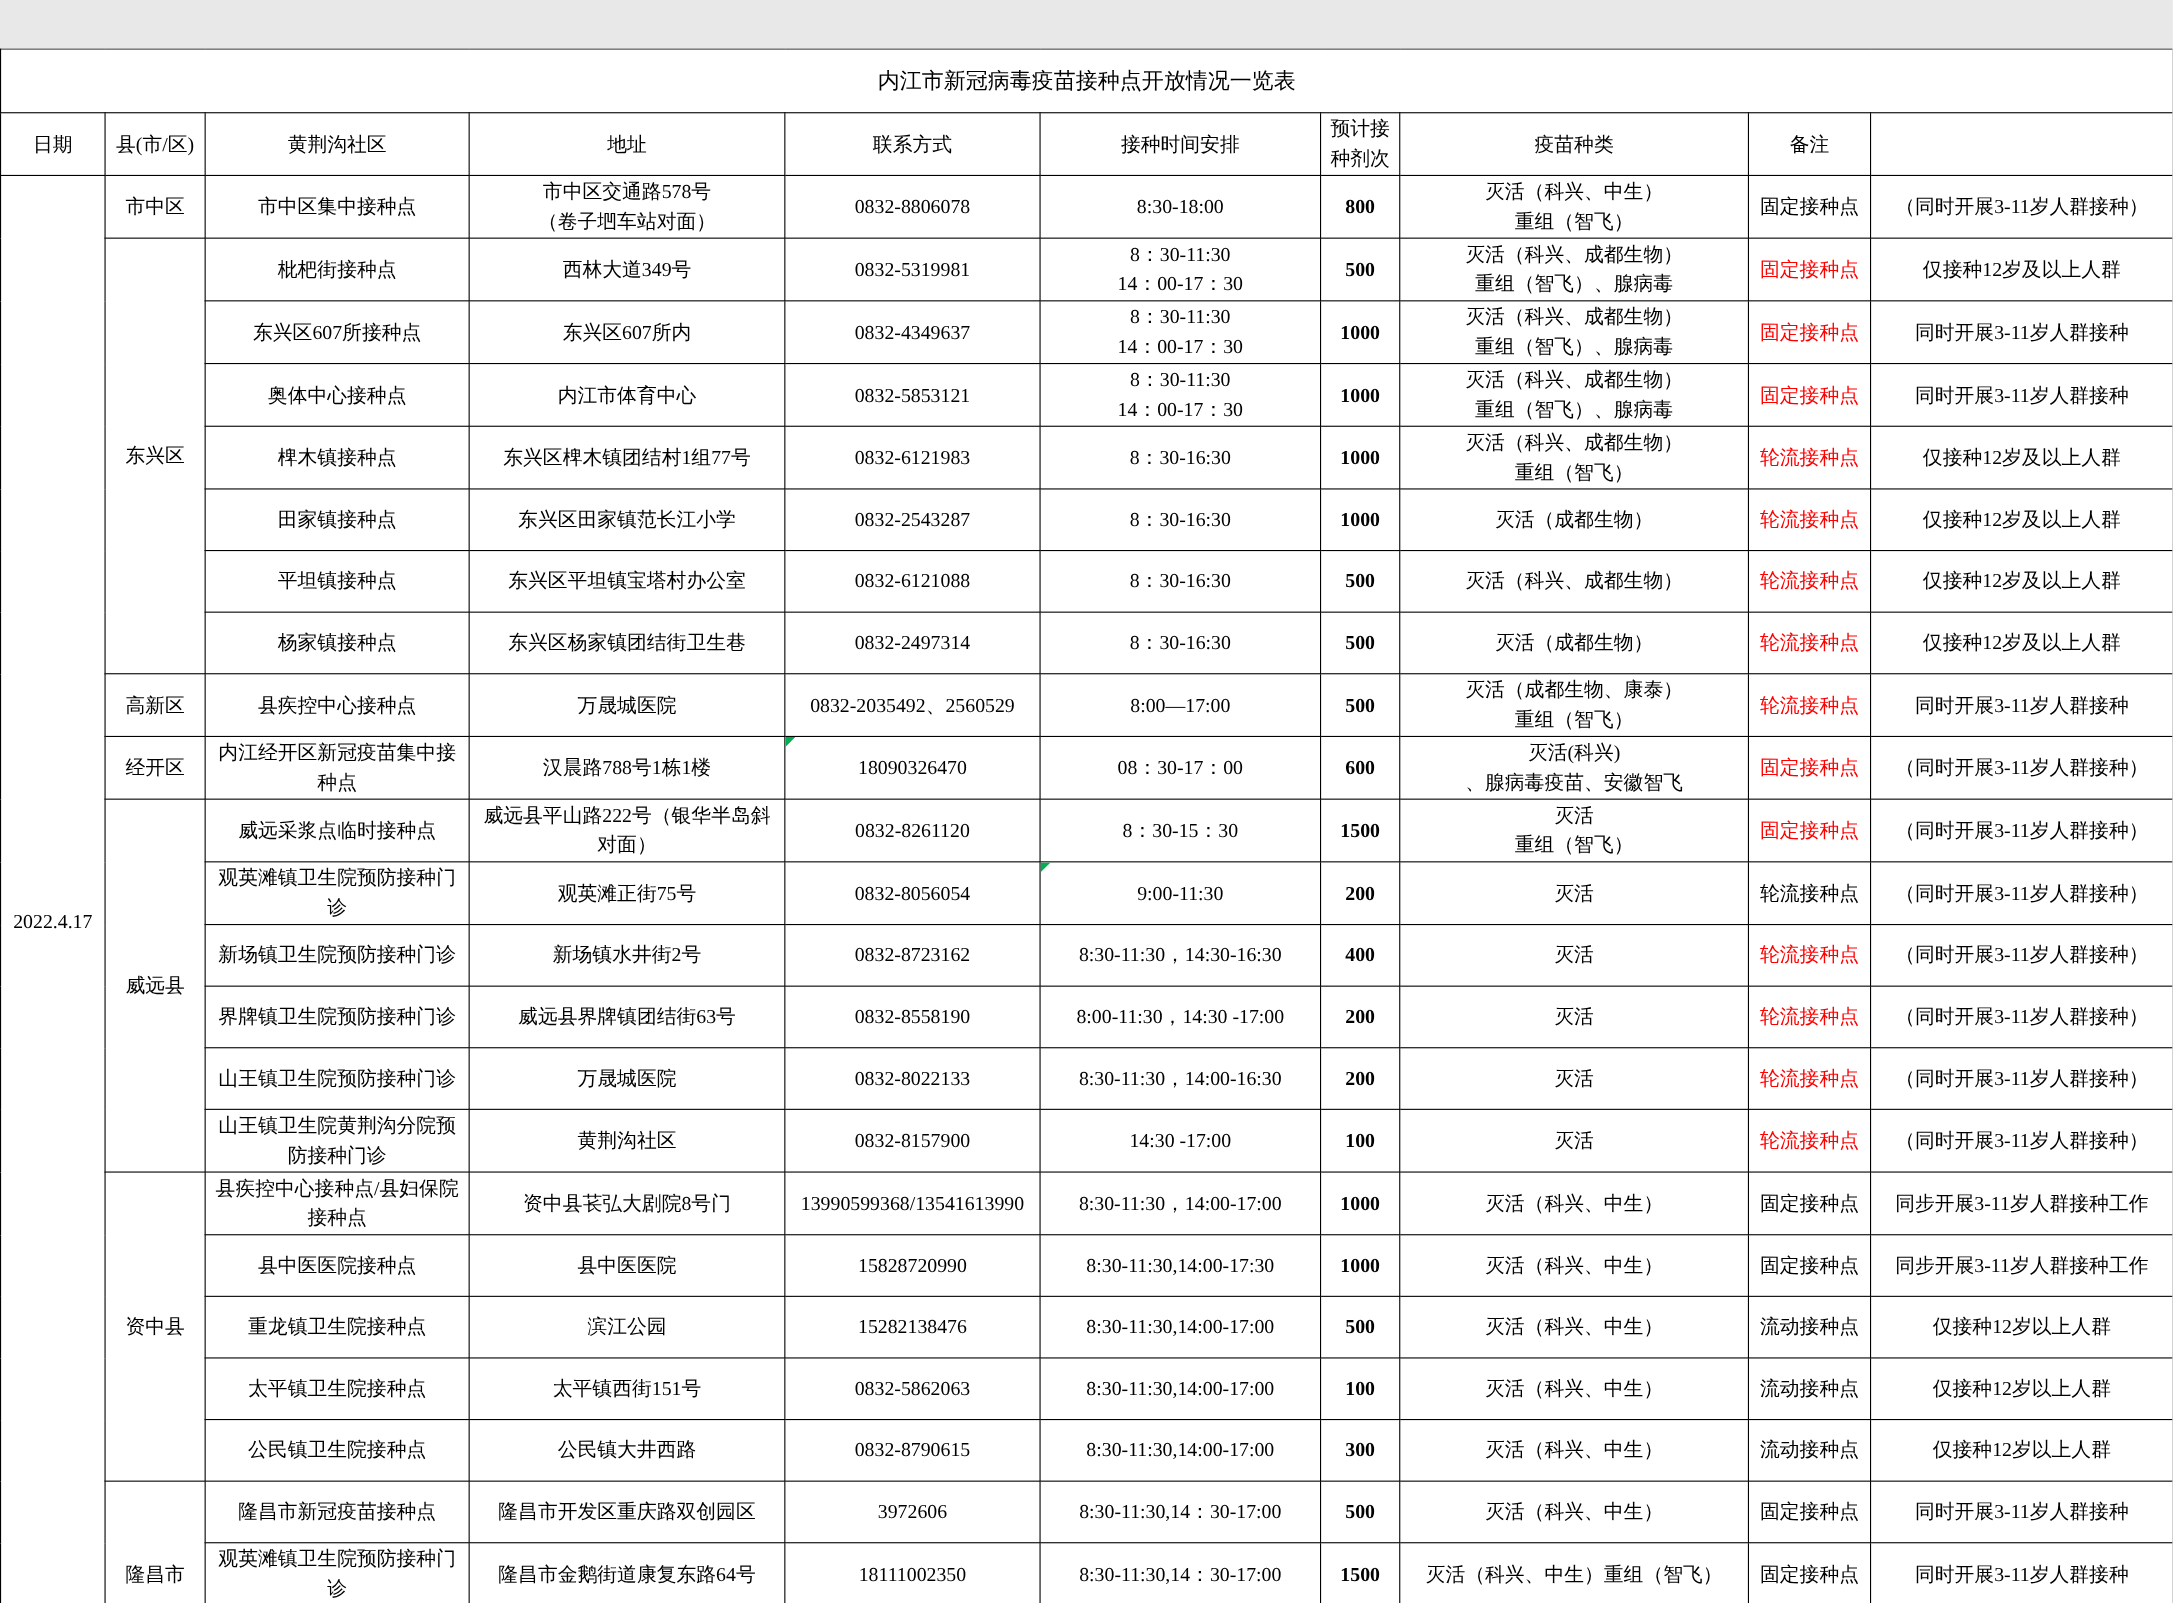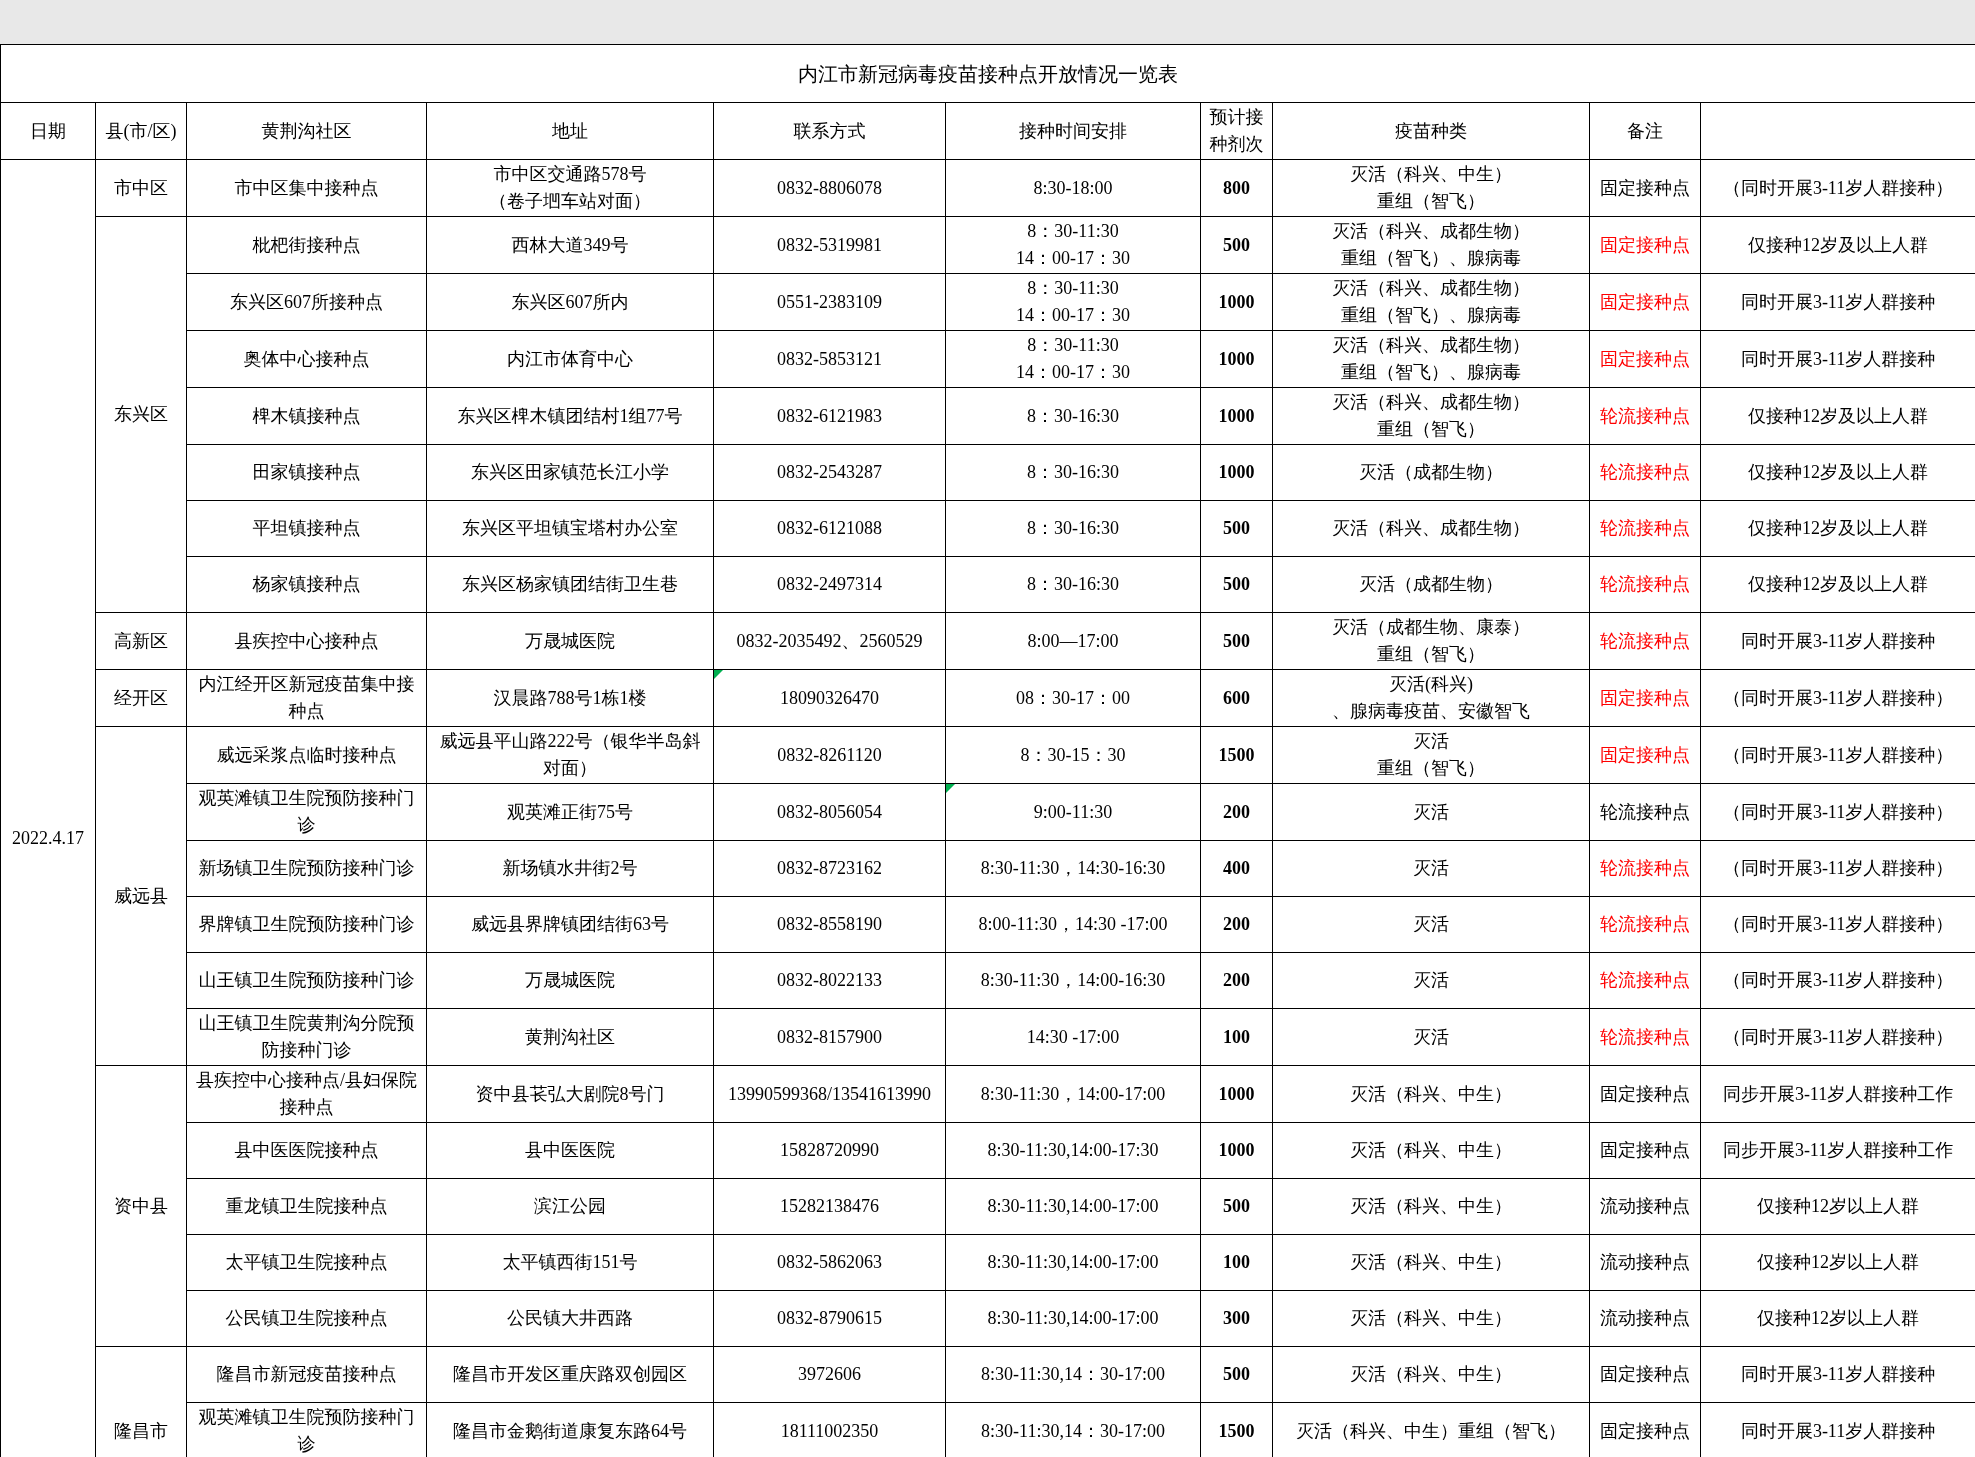--- a/index.html
+++ b/index.html
@@ -82,21 +82,21 @@
 14：00-17：30</td>
           <td class="doses-cell">500</td>
           <td>灭活（科兴、成都生物）
 重组（智飞）、腺病毒</td>
           <td class="red-note">固定接种点</td>
           <td>仅接种12岁及以上人群</td>
         </tr>
         <tr>
           <td>东兴区607所接种点</td>
           <td>东兴区607所内</td>
-          <td>0551-2383109</td>
+          <td>0832-4349637</td>
           <td>8：30-11:30
 14：00-17：30</td>
           <td class="doses-cell">1000</td>
           <td>灭活（科兴、成都生物）
 重组（智飞）、腺病毒</td>
           <td class="red-note">固定接种点</td>
           <td>同时开展3-11岁人群接种</td>
         </tr>
         <tr>
           <td>奥体中心接种点</td>

